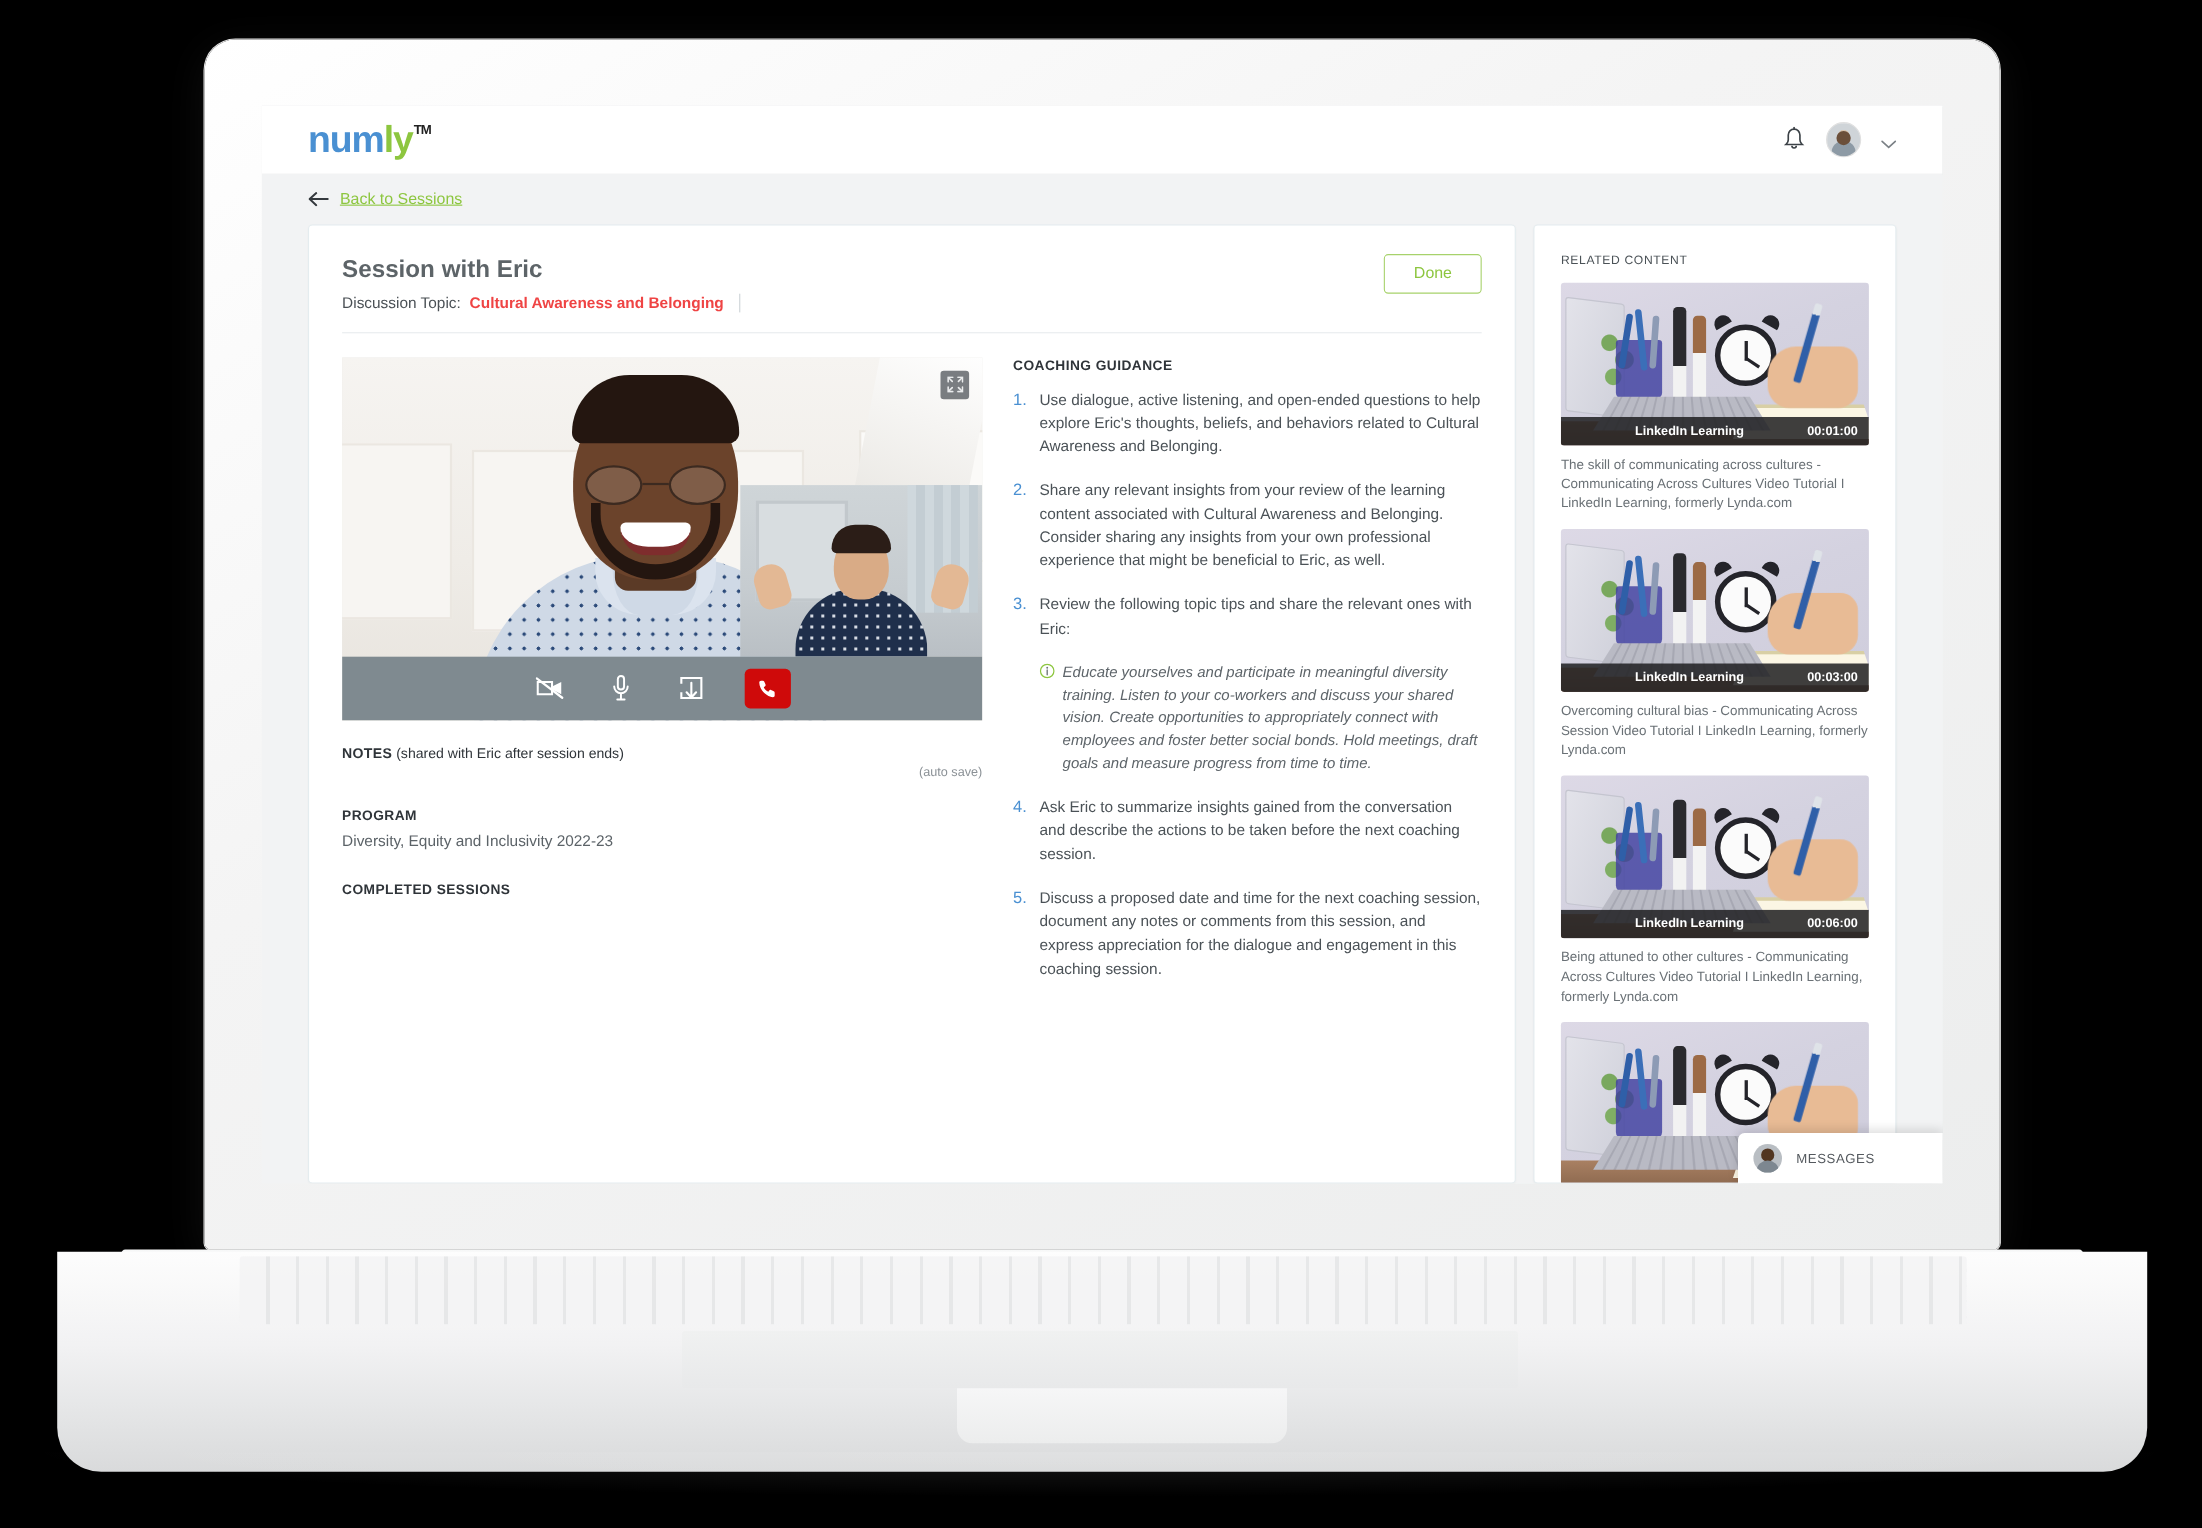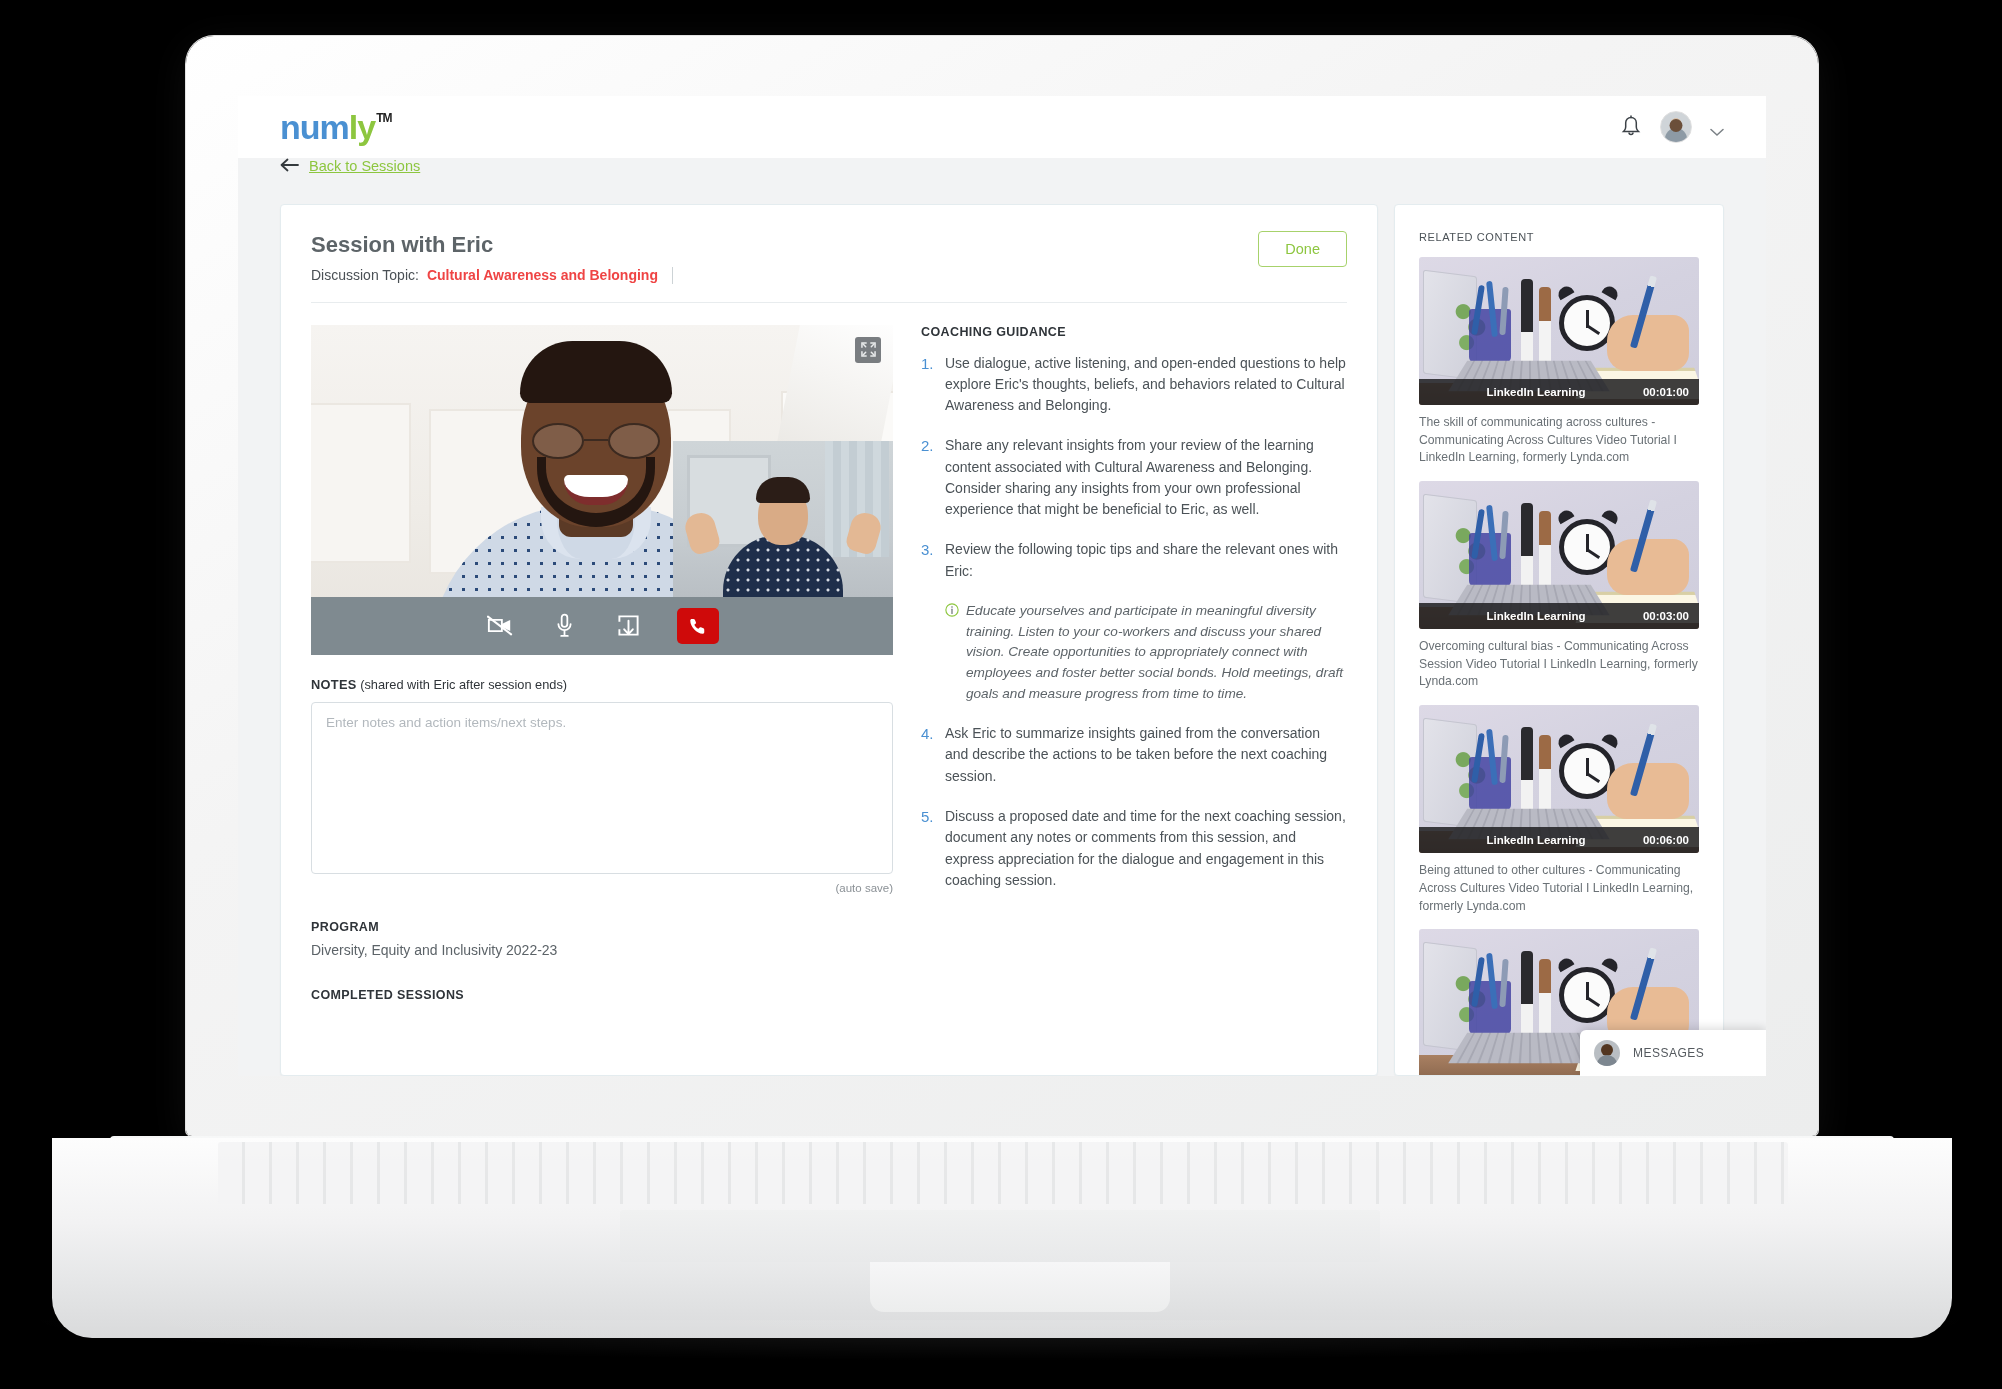--- a/index.html
+++ b/index.html
@@ -92,21 +92,21 @@
     transform:translateX(-50%); border-radius:50% 50% 0 0; background:#8d9aa5;
   }
   .avatar::before{
     content:""; position:absolute; left:50%; top:22%; width:13px; height:13px;
     transform:translateX(-50%); border-radius:50%; background:#6b4f3a; z-index:2;
   }
   .chev { width: 14px; height: 9px; }
 
   .subbar {
     height: 46px; flex: 0 0 46px;
-    display: flex; align-items: flex-start; padding-left: 42px; gap: 10px;
+    display: flex; align-items: center; padding-left: 42px; gap: 10px;
     background: #f2f3f4;
   }
   .back-arrow { width: 19px; height: 14px; }
   .back-link { color: #8dc63f; font-size: 14.5px; }
 
   .workspace {
     flex: 1; display: flex; gap: 16px; padding: 0 42px 0 42px; min-height: 0;
   }
 
   .card {
@@ -417,21 +417,20 @@
                       <path d="M6.6 3.5c.7 0 1.3.4 1.6 1l1.3 3c.3.7.1 1.5-.5 1.9l-1.4 1c.9 2.1 2.9 4.1 5 5l1-1.4c.4-.6 1.2-.8 1.9-.5l3 1.3c.6.3 1 .9 1 1.6v3c0 1-.8 1.9-1.9 1.9C10.8 21.3 2.7 13.2 2.7 5.4c0-1.1.9-1.9 1.9-1.9h2z" fill="#fff"></path>
                     </svg>
                   </span>
                 </div>
               </div>
 
               <div class="notes-label">
                 <b>NOTES</b>
                 <span>(shared with Eric after session ends)</span>
               </div>
-              <textarea class="notes-area" placeholder="Enter notes and action items/next steps." style=""></textarea>
               <div class="autosave">(auto save)</div>
 
               <div class="sec-label">PROGRAM</div>
               <div class="sec-value">Diversity, Equity and Inclusivity 2022-23</div>
 
               <div class="sec-label tight">COMPLETED SESSIONS</div>
             </div>
 
             <div class="right-col">
               <div class="guide-title">COACHING GUIDANCE</div>

